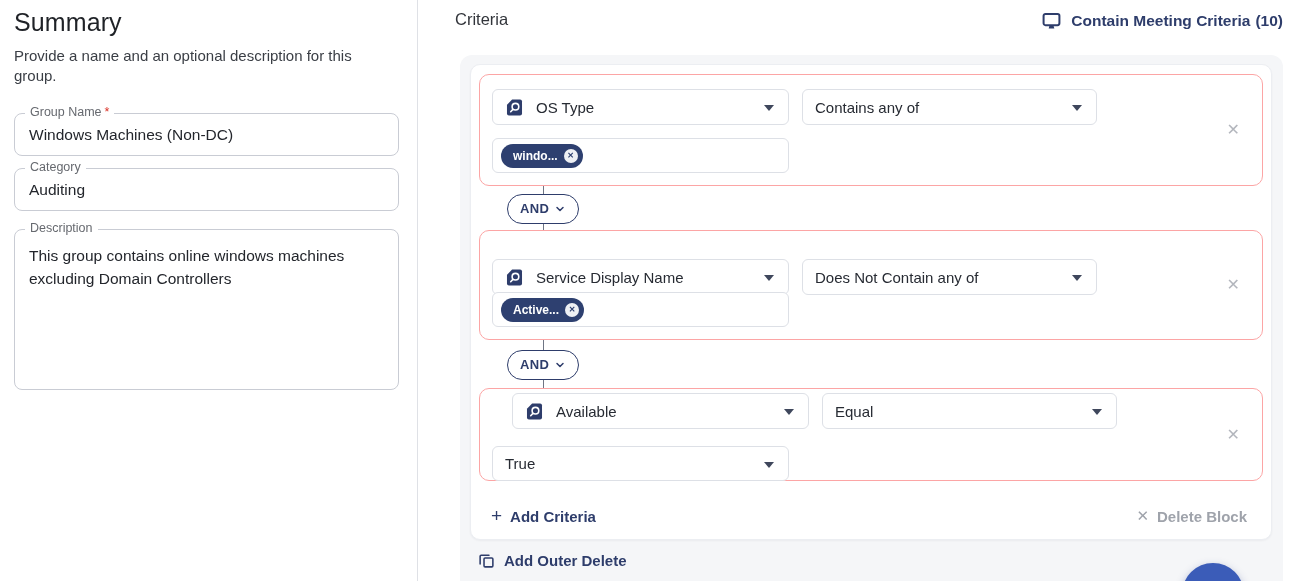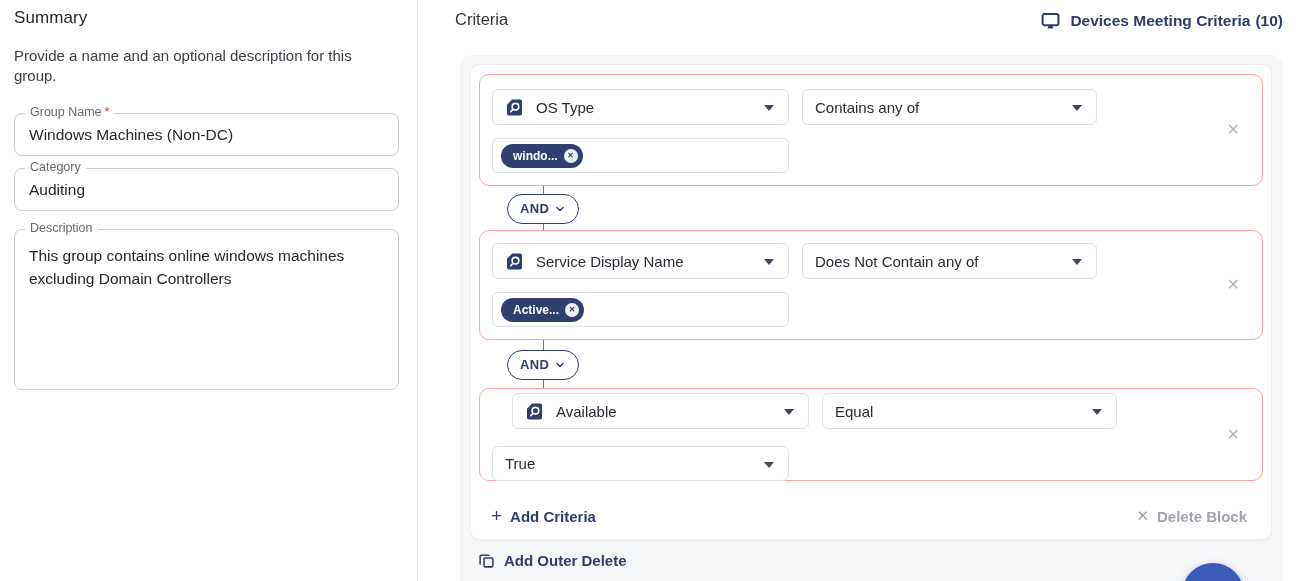--- a/index.html
+++ b/index.html
@@ -8,21 +8,21 @@
     position:relative; width:1301px; height:581px; overflow:hidden;
     background:#fff; font-family:"Liberation Sans", sans-serif; color:#23262c;
   }
   
   .left-panel {
     position:absolute; left:0; top:0; width:418px; height:581px;
     background:#fff; border-right:1px solid #dfe1e6;
   }
   .summary-title {
     position:absolute; left:14px; top:8px;
-    font-size:17px; font-weight:500; color:#1f2227; letter-spacing:.1px;
+    font-size:25px; font-weight:500; color:#1f2227; letter-spacing:.1px;
   }
   .summary-subtitle {
     position:absolute; left:14px; top:46px; width:380px;
     font-size:15px; line-height:20px; color:#3a3e45;
   }
   .field {
     position:absolute; left:14px; width:385px;
     border:1px solid #c9ccd4; border-radius:8px; background:#fff;
   }
   .field-label {
@@ -73,21 +73,21 @@
   .dd-label { font-size:15px; color:#272b33; white-space:nowrap; }
   .dd .dd-icon { margin-right:12px; flex:0 0 auto; }
   .caret {
     position:absolute; right:14px; top:50%; margin-top:-2px;
     width:0; height:0; border-left:5px solid transparent;
     border-right:5px solid transparent; border-top:6px solid #3f475c;
   }
   .dd1 { left:12px; width:297px; }
   .dd2 { left:322px; width:295px; }
   .row1 .dd1,.row1 .dd2 { top:14px; }
-  .row2 .dd1,.row2 .dd2 { top:12px; }
+  .row2 .dd1,.row2 .dd2 { top:28px; }
   .row3 .dd1,.row3 .dd2 { top:4px;margin-left:20px; }
   .chip-input {
     position:absolute; left:12px; width:297px; height:35px;
     border:1px solid #dde0e6; border-radius:6px; background:#fff;
     display:flex; align-items:center; padding:0 8px; cursor:text;
   }
   .row1 .chip-input { top:63px; }
   .row2 .chip-input { top:61px; }
   .dd-value { left:12px; width:297px; top:57px !important; height:35px; }
   .chip {
@@ -169,21 +169,21 @@
   </aside>
 
   <section class="right-panel">
     <h2 class="criteria-title">Criteria</h2>
 
     <div class="devices-meeting">
       <svg width="21" height="20" viewBox="0 0 24 24">
         <rect x="2.5" y="3.5" width="19" height="13.5" rx="2.2" fill="none" stroke="#2e3d6b" stroke-width="2.4"></rect>
         <path d="M8.6 21 L9.7 17 L14.3 17 L15.4 21 Z" fill="#2e3d6b"></path>
       </svg>
-      <span>Devices Meeting Criteria</span>
+      <span>Contain Meeting Criteria</span>
       <span class="count">(10)</span>
     </div>
 
     <div class="outer-block">
       <div class="block-card">
 
         <div class="crit-row row1">
           <div class="dd dd1">
             <svg class="dd-icon" width="19" height="19" viewBox="0 0 24 24">
               <path d="M9 2 H19 Q21.5 2 21.5 4.5 V19.5 Q21.5 22 19 22 H5 Q2.5 22 2.5 19.5 V8.5 Z" fill="#2e3d6b"></path>

